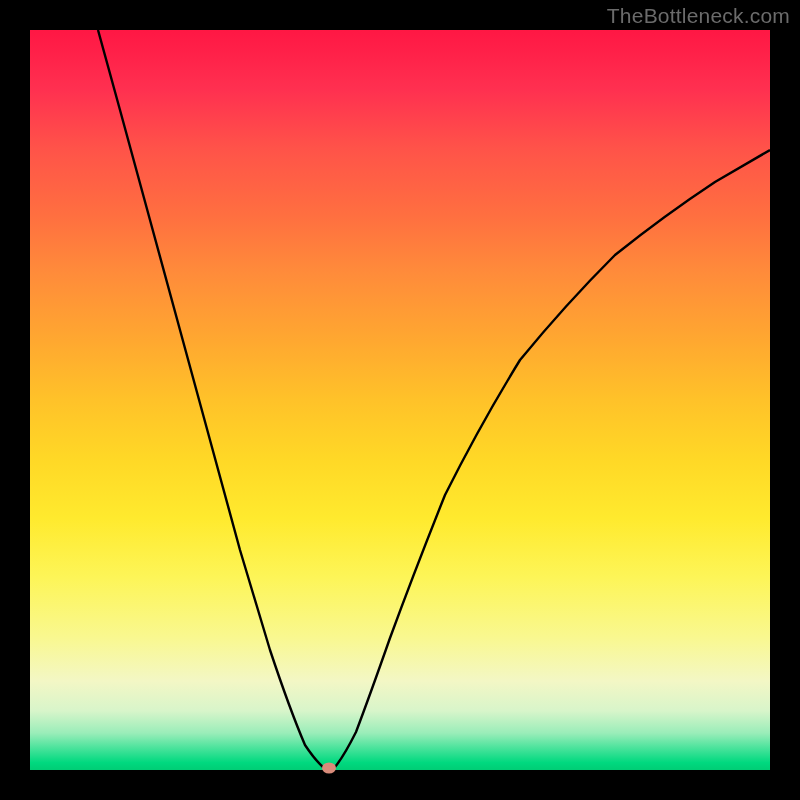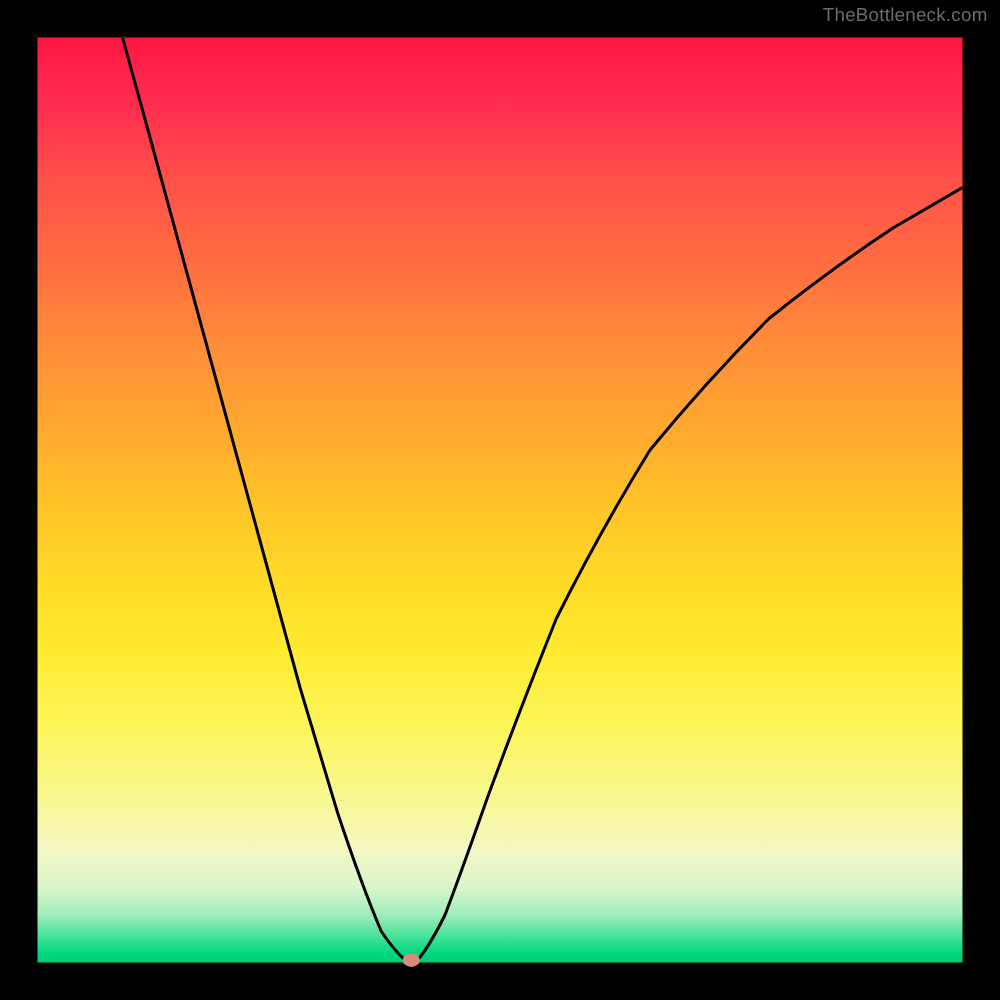--- a/index.html
+++ b/index.html
@@ -58,21 +58,21 @@
     height: 11px;
     background: #d98b7a;
     border-radius: 50%;
     transform: translate(-50%, -50%);
   }
   .watermark {
     position: absolute;
     top: 4px;
     right: 10px;
     color: #6b6b6b;
-    font-size: 15px;
+    font-size: 21px;
     font-weight: 500;
     letter-spacing: 0.2px;
   }
 </style>
 </head>
 <body>
 
 <div class="outer-frame">
   <div class="plot-area"></div>
 

